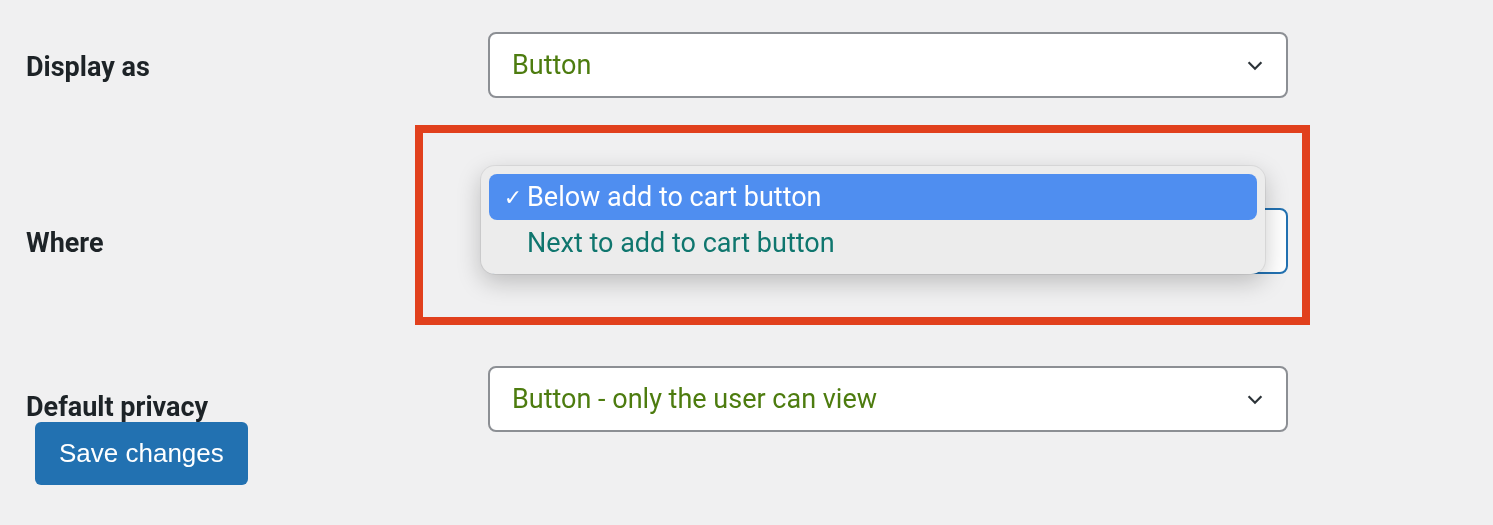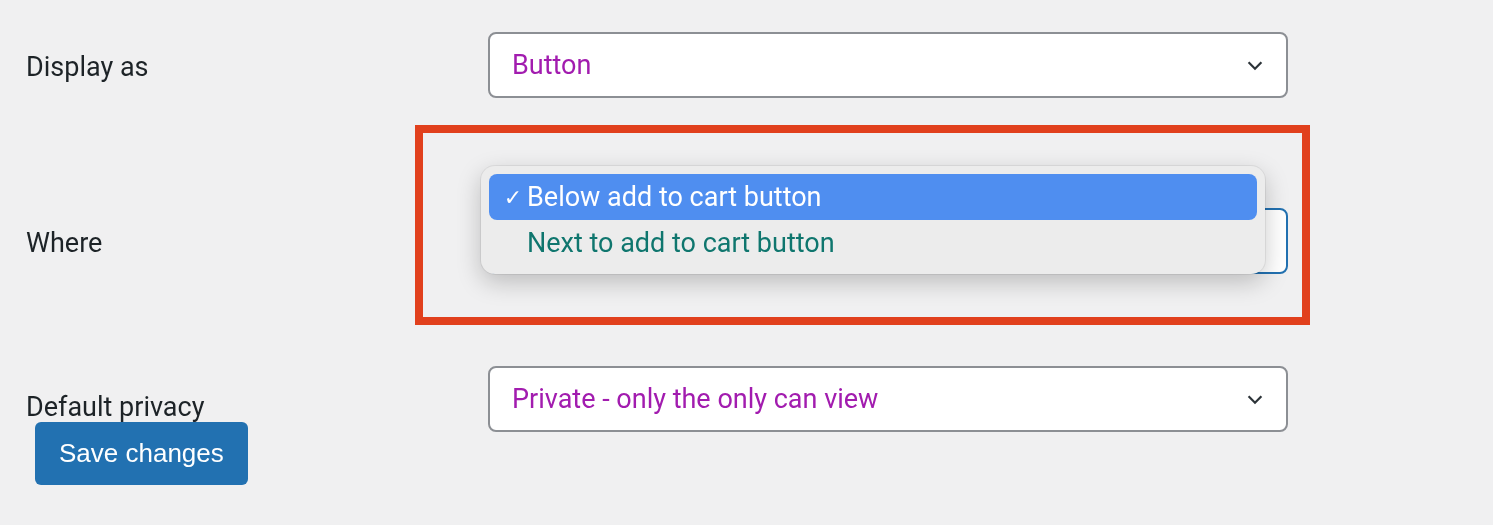--- a/index.html
+++ b/index.html
@@ -17,21 +17,21 @@
   .form-table {
     width: 100%;
   }
   .form-row {
     display: flex;
     align-items: flex-start;
   }
   .form-label {
     width: 488px;
     padding-left: 26px;
-    font-weight: 400;
+    font-weight: 700;
     font-size: 27px;
     color: #1d2327;
     line-height: 1.3;
     padding-top: 18px;
   }
   .form-field {
     flex: 1;
     padding-right: 200px;
   }
 
@@ -39,21 +39,21 @@
   .row-where { padding-top: 110px; border-radius: 28px; }
   .row-privacy { padding-top: 92px; align-items: center; }
 
   .select-box {
     width: 800px;
     height: 66px;
     background: #fff;
     border: 2px solid #8c8f94;
     border-radius: 8px;
     font-size: 27px;
-    color: #a21caf;
+    color: #4d7c0f;
     display: flex;
     align-items: center;
     justify-content: space-between;
     padding: 0 18px 0 22px;
     position: relative;
   }
   .select-box.focused {
     border: 2px solid #2271b1;
   }
   .select-box .chev {
@@ -154,21 +154,21 @@
             </svg>
         </span>
       </div>
     </div>
   </div>
 
   <div class="form-row row-privacy">
     <div class="form-label">Default privacy</div>
     <div class="form-field">
       <div class="select-box">
-        <span class="select-value">Private - only the only can view</span>
+        <span class="select-value">Button - only the user can view</span>
         <span class="chev">
           <svg viewBox="0 0 24 24">
               <polyline points="5 9 12 16 19 9"></polyline>
             </svg>
         </span>
       </div>
     </div>
   </div>
 
 </div>

